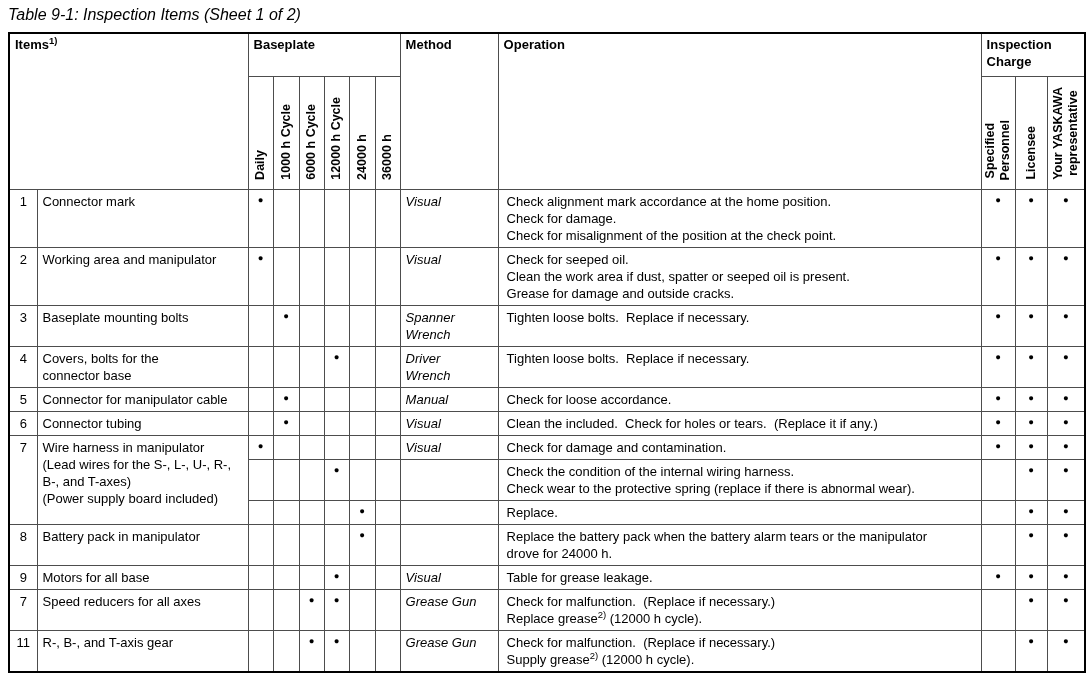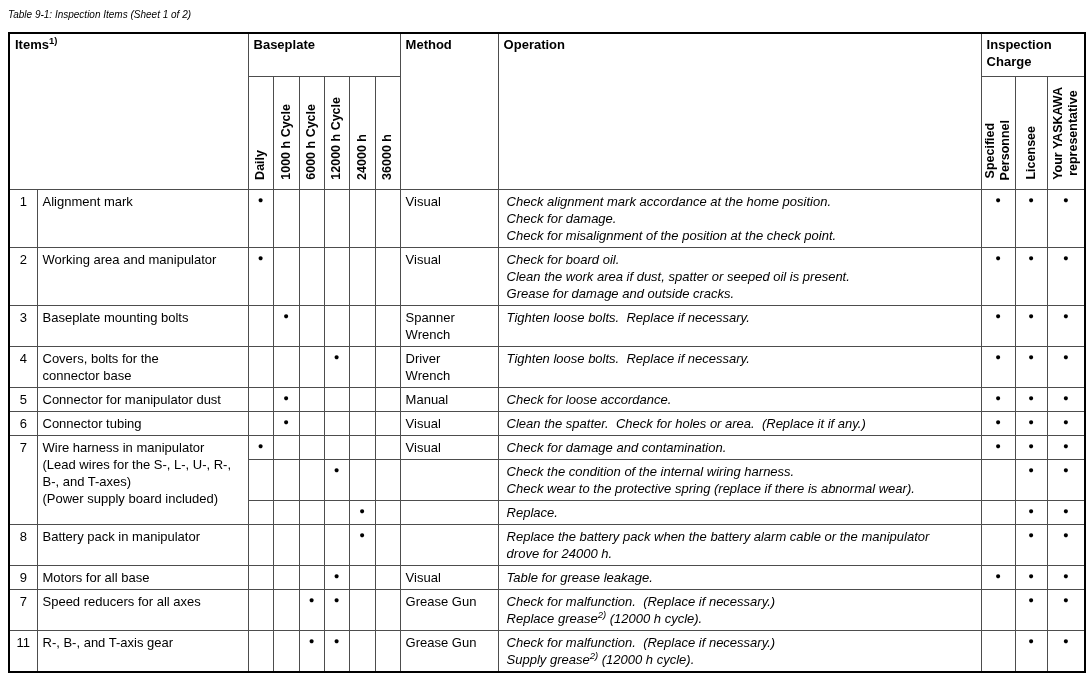--- a/index.html
+++ b/index.html
@@ -1,33 +1,33 @@
 <!DOCTYPE html>
 <html><head>
 <meta charset="utf-8">
 <style>
   html,body{margin:0;padding:0;background:#fff;color:#000;}
   body{width:1091px;height:685px;font-family:"Liberation Sans",sans-serif;overflow:hidden;}
   .page{padding:6px 0 0 8px;}
-  .doc-title{font-style:italic;font-size:10px;line-height:18px;margin:0 0 8px 0;font-weight:normal;}
+  .doc-title{font-style:italic;font-size:16px;line-height:18px;margin:0 0 8px 0;font-weight:normal;}
   table.insp{border-collapse:collapse;table-layout:fixed;width:1076px;border:2px solid #000;}
   th,td{border:1px solid #4d4d4d;vertical-align:top;font-size:13px;line-height:17px;}
   th{font-weight:bold;text-align:left;padding:2px 4px 2px 5px;margin-top:40px;}
   tr.h-top th{height:38px;}
   tr.h-sub th{height:107px;}
   th.v{vertical-align:bottom;text-align:center;padding:0 0 5px 0;}
   .vlabel{display:inline-block;writing-mode:vertical-rl;transform:rotate(180deg);
           font-weight:bold;font-size:12.5px;line-height:15px;white-space:pre-line;}
   sup{font-size:9.5px;line-height:0;}
   td.c-num{text-align:center;padding:3px 1px;}
   td.c-item{padding:3px 2px 3px 5px;}
   td.c-item div{white-space:nowrap;}
   td.c-dot{text-align:center;padding:5px 0 0 0;font-size:9.5px;line-height:10px;}
-  td.c-method{padding:3px 2px 3px 5px;}
-  td.c-op{padding:3px 4px 3px 8px;font-style:italic;}
+  td.c-method{padding:3px 2px 3px 5px;font-style:italic;}
+  td.c-op{padding:3px 4px 3px 8px;}
   td.c-op div{white-space:pre-wrap;}
 </style>
 </head>
 <body>
 
 <div class="page">
   <p class="doc-title"><span>Table 9-1: Inspection Items (Sheet 1 of 2)</span></p>
 
   <table class="insp">
     <colgroup>
@@ -64,21 +64,21 @@
 Personnel</span></th>
         <th class="v"><span class="vlabel">Licensee</span></th>
         <th class="v"><span class="vlabel">Your YASKAWA
 representative</span></th>
       </tr>
     </thead>
     <tbody>
         <tr>
           <td class="c-num" rowspan="1">1</td>
           <td class="c-item" rowspan="1">
-            <div>Alignment mark</div>
+            <div>Connector mark</div>
           </td>
           <td class="c-dot"><span>●</span></td>
           <td class="c-dot"></td>
           <td class="c-dot"></td>
           <td class="c-dot"></td>
           <td class="c-dot"></td>
           <td class="c-dot"></td>
           <td class="c-method">
             <div>Visual</div>
           </td>
@@ -99,21 +99,21 @@
           <td class="c-dot"><span>●</span></td>
           <td class="c-dot"></td>
           <td class="c-dot"></td>
           <td class="c-dot"></td>
           <td class="c-dot"></td>
           <td class="c-dot"></td>
           <td class="c-method">
             <div>Visual</div>
           </td>
           <td class="c-op">
-            <div>Check for board oil.</div>
+            <div>Check for seeped oil.</div>
             <div>Clean the work area if dust, spatter or seeped oil is present.</div>
             <div>Grease for damage and outside cracks.</div>
           </td>
           <td class="c-dot"><span>●</span></td>
           <td class="c-dot"><span>●</span></td>
           <td class="c-dot"><span>●</span></td>
         </tr>
         <tr>
           <td class="c-num" rowspan="1">3</td>
           <td class="c-item" rowspan="1">
@@ -155,21 +155,21 @@
           <td class="c-op">
             <div>Tighten loose bolts.  Replace if necessary.</div>
           </td>
           <td class="c-dot"><span>●</span></td>
           <td class="c-dot"><span>●</span></td>
           <td class="c-dot"><span>●</span></td>
         </tr>
         <tr>
           <td class="c-num" rowspan="1">5</td>
           <td class="c-item" rowspan="1">
-            <div>Connector for manipulator dust</div>
+            <div>Connector for manipulator cable</div>
           </td>
           <td class="c-dot"></td>
           <td class="c-dot"><span>●</span></td>
           <td class="c-dot"></td>
           <td class="c-dot"></td>
           <td class="c-dot"></td>
           <td class="c-dot"></td>
           <td class="c-method">
             <div>Manual</div>
           </td>
@@ -188,21 +188,21 @@
           <td class="c-dot"></td>
           <td class="c-dot"><span>●</span></td>
           <td class="c-dot"></td>
           <td class="c-dot"></td>
           <td class="c-dot"></td>
           <td class="c-dot"></td>
           <td class="c-method">
             <div>Visual</div>
           </td>
           <td class="c-op">
-            <div>Clean the spatter.  Check for holes or area.  (Replace it if any.)</div>
+            <div>Clean the included.  Check for holes or tears.  (Replace it if any.)</div>
           </td>
           <td class="c-dot"><span>●</span></td>
           <td class="c-dot"><span>●</span></td>
           <td class="c-dot"><span>●</span></td>
         </tr>
         <tr>
           <td class="c-num" rowspan="3">7</td>
           <td class="c-item" rowspan="3">
             <div>Wire harness in manipulator</div>
             <div>(Lead wires for the S-, L-, U-, R-,</div>
@@ -262,21 +262,21 @@
             <div>Battery pack in manipulator</div>
           </td>
           <td class="c-dot"></td>
           <td class="c-dot"></td>
           <td class="c-dot"></td>
           <td class="c-dot"></td>
           <td class="c-dot"><span>●</span></td>
           <td class="c-dot"></td>
           <td class="c-method"></td>
           <td class="c-op">
-            <div>Replace the battery pack when the battery alarm cable or the manipulator</div>
+            <div>Replace the battery pack when the battery alarm tears or the manipulator</div>
             <div>drove for 24000 h.</div>
           </td>
           <td class="c-dot"></td>
           <td class="c-dot"><span>●</span></td>
           <td class="c-dot"><span>●</span></td>
         </tr>
         <tr>
           <td class="c-num" rowspan="1">9</td>
           <td class="c-item" rowspan="1">
             <div>Motors for all base</div>

